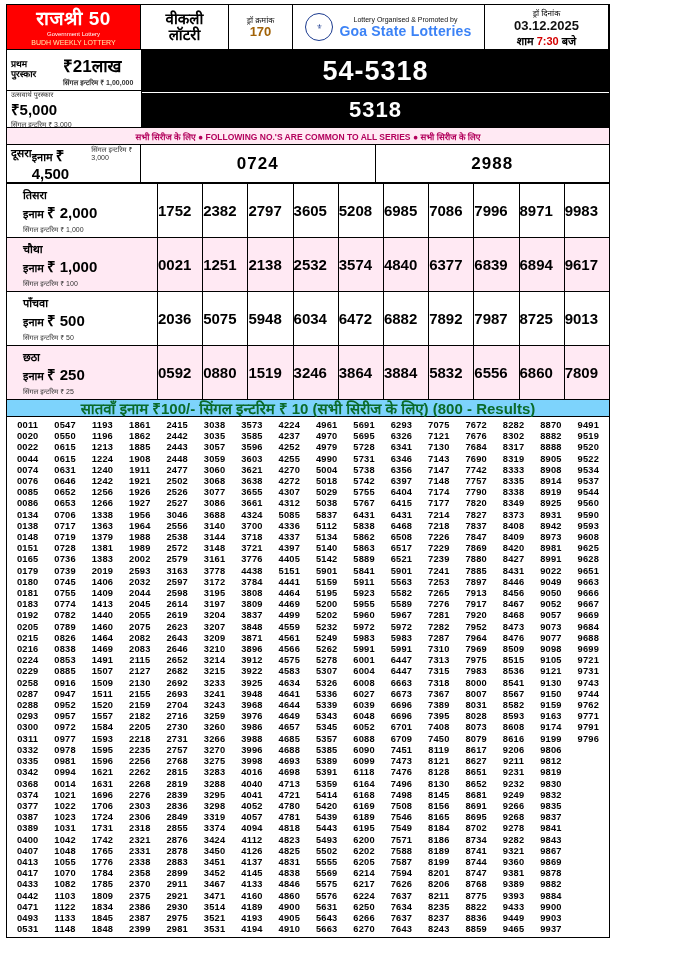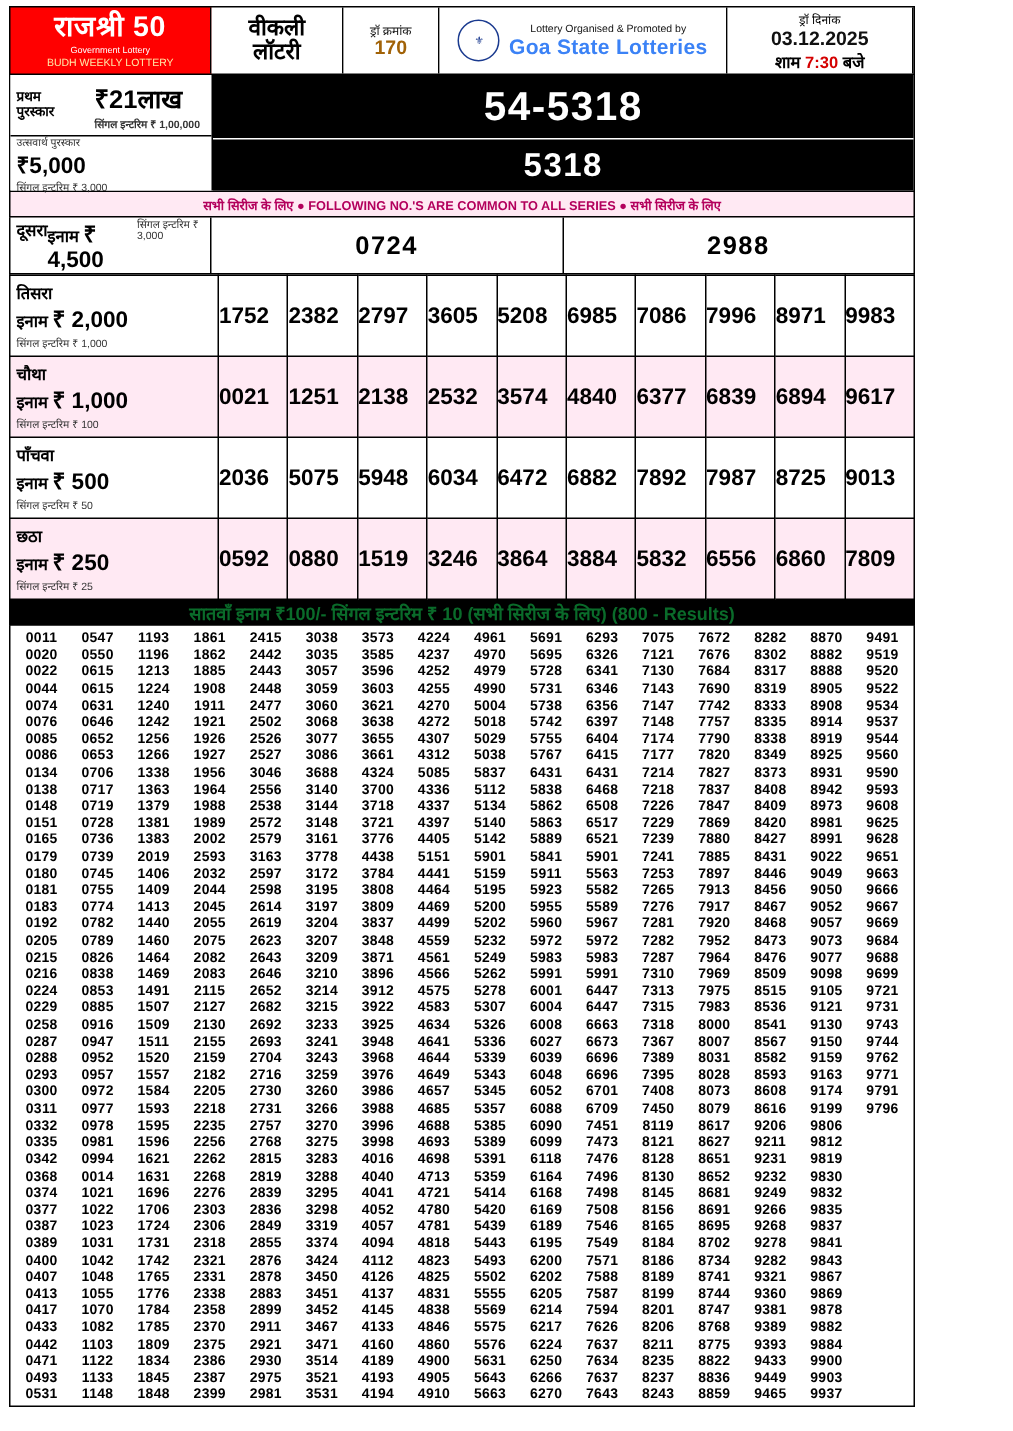--- a/index.html
+++ b/index.html
@@ -44,28 +44,28 @@
 
   .commonbar{border:1px solid #000;border-top:none;background:#ffe9f3;height:16px;display:flex;align-items:center;justify-content:center;font-size:8.5px;font-weight:bold;color:#b3005c;}
   .commonrow{border:1px solid #000;border-top:none;display:flex;}
   .commonrow .lab{width:134px;border-right:1px solid #000;font-size:11px;font-weight:bold;display:flex;flex-direction:row;justify-content:center;padding-left:4px;box-sizing:border-box;}
   .commonrow .lab .sub{font-size:7px;font-weight:normal;color:#333;}
   .commonrow .v{flex:1;display:flex;align-items:center;justify-content:center;font-size:17px;font-weight:bold;letter-spacing:1px;}
   .commonrow .v.first{border-right:1px solid #000;}
 
   table.pr{border-collapse:collapse;width:100%;table-layout:fixed;}
   table.pr td{border:1px solid #000;font-size:15px;font-weight:bold;text-align:left;padding:3px 0;}
-  table.pr td.lbl{width:134px;text-align:left;padding-left:4px;font-size:11px;}
+  table.pr td.lbl{width:134px;text-align:left;padding-left:16px;font-size:11px;}
   table.pr td.lbl .ln{display:block;}
   table.pr td.lbl .amt{font-size:15px;}
   table.pr td.lbl .sub{font-size:7px;font-weight:normal;color:#333;}
   .rowpink{background:#ffe9f3;}
   .rowwhite{background:#ffffff;}
 
-  .seventh{border:1px solid #000;border-top:none;background:#000000;height:16px;display:flex;align-items:center;justify-content:center;font-size:12px;font-weight:bold;color:#0a6b2a;}
+  .seventh{border:1px solid #000;border-top:none;background:#7dd3fc;height:16px;display:flex;align-items:center;justify-content:center;font-size:15px;font-weight:bold;color:#0a6b2a;}
 
   .grid{border:1px solid #000;border-top:none;padding:3px 2px 2px 2px;}
   .gridtable{border-collapse:collapse;width:100%;table-layout:fixed;}
   .gridtable td{font-size:9.3px;font-family:"Liberation Sans", sans-serif;text-align:center;padding:0;line-height:11.2px;letter-spacing:.2px;color:#000;font-weight:600;}
 </style>
 </head>
 <body>
 
 <div class="sheet">
 

